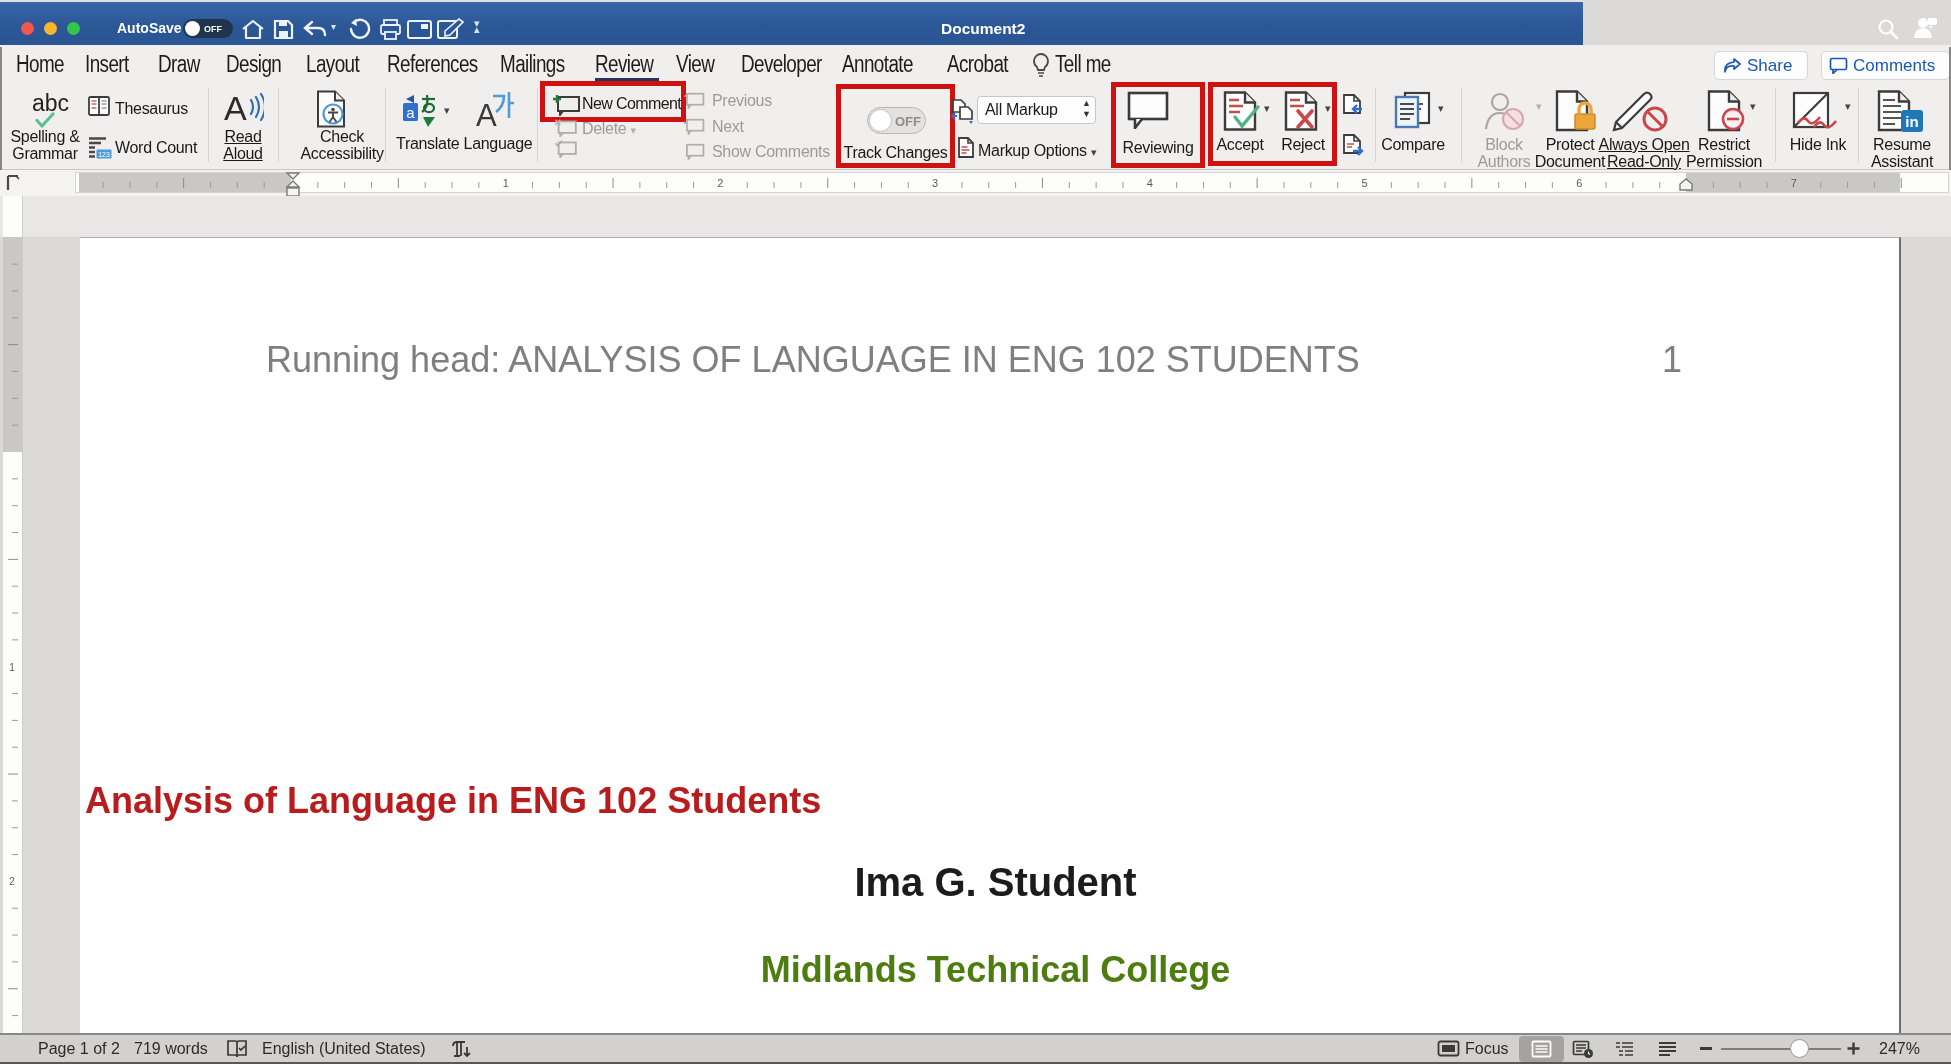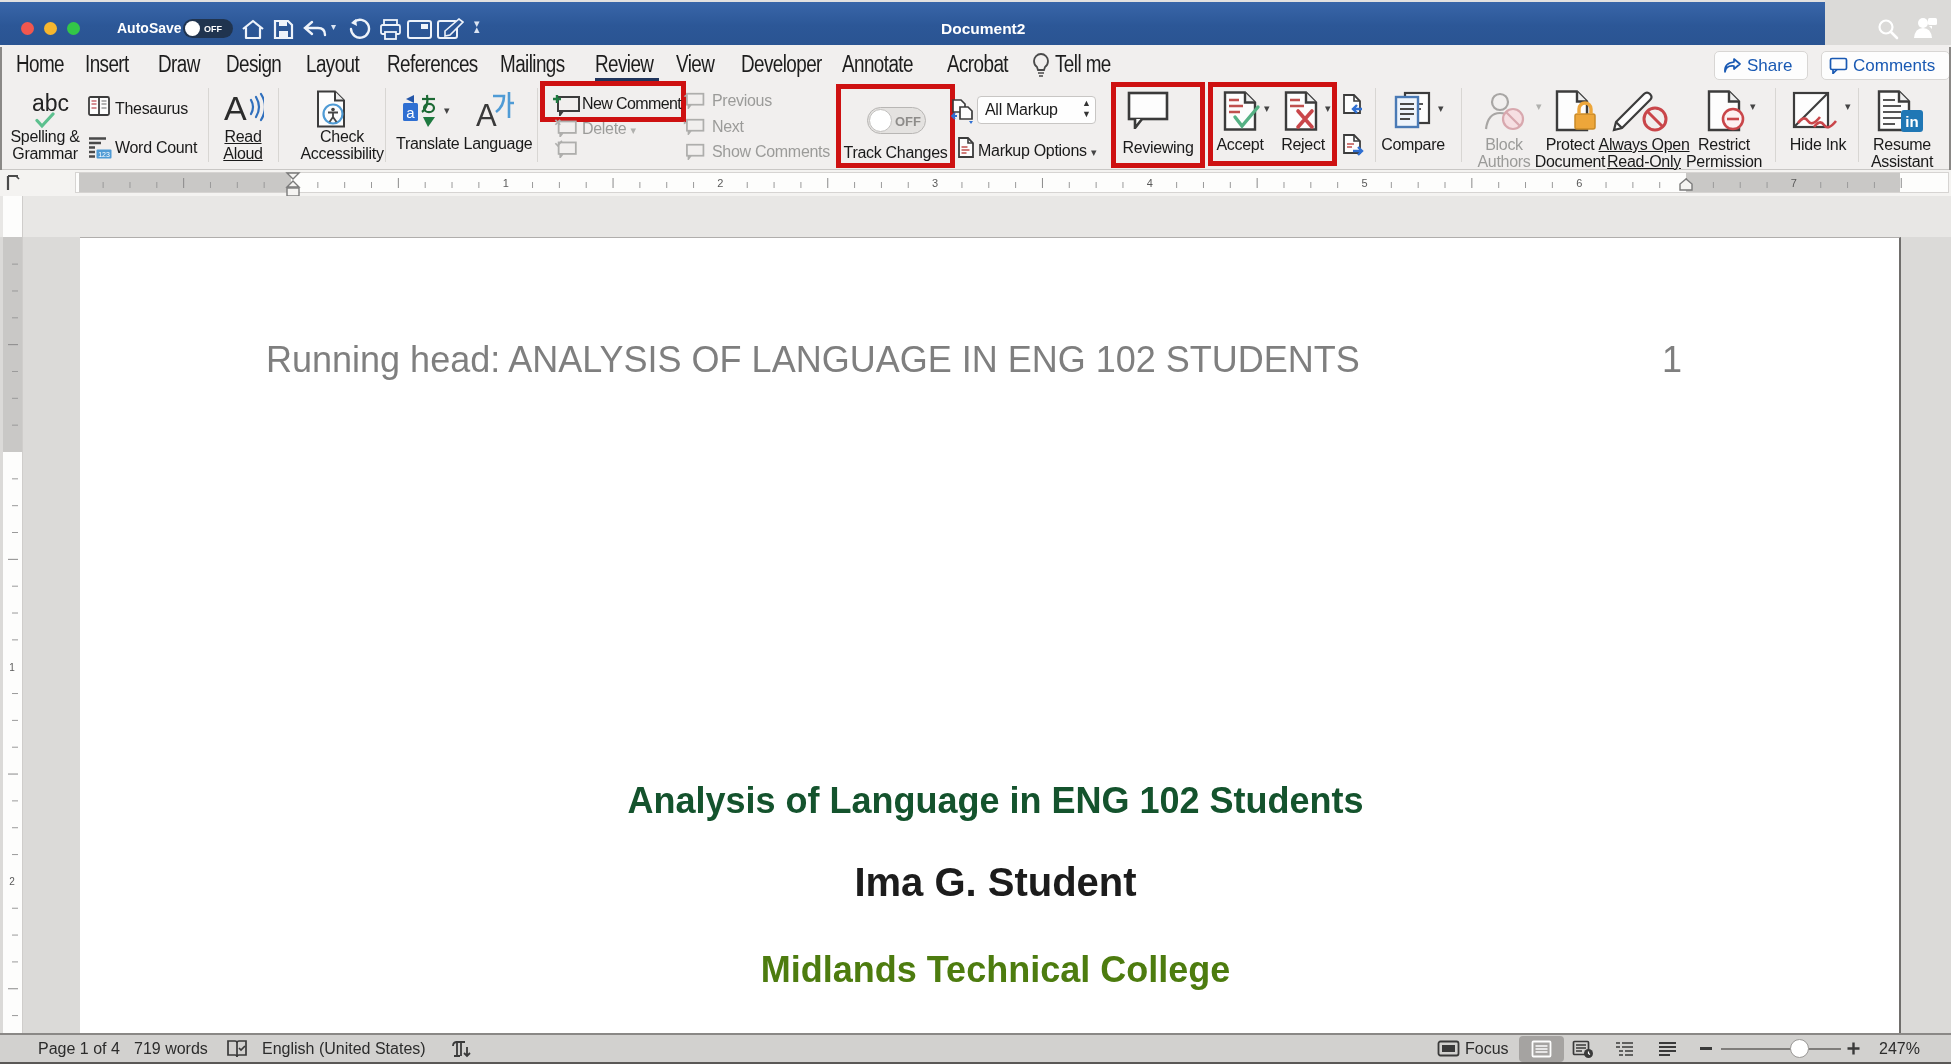--- a/index.html
+++ b/index.html
@@ -1,19 +1,19 @@
 <!DOCTYPE html>
 <html><head>
 <meta charset="utf-8">
 <style>
   html,body{margin:0;padding:0;}
   #app{position:relative;width:1951px;height:1064px;font-family:"Liberation Sans",sans-serif;overflow:hidden;background:#dbdad8;}
   .abs{position:absolute;}
   
-  #titlebar{left:0;top:0;width:1825px;height:45px;background:linear-gradient(#3966a9,#2c5797 55%,#2a5492);border-top:2px solid #e2e1e0;box-sizing:border-box;padding-left:44px;}
+  #titlebar{left:0;top:0;width:1583px;height:45px;background:linear-gradient(#3966a9,#2c5797 55%,#2a5492);border-top:2px solid #e2e1e0;box-sizing:border-box;padding-left:44px;}
   .tl{width:13px;height:13px;border-radius:50%;top:20px;}
   #title{left:941px;top:18px;color:#fff;font-weight:bold;font-size:15.5px;}
   .tbtxt{color:#fff;font-size:14px;font-weight:bold;}
   
   #menubar{left:0;top:45px;width:1951px;height:39px;background:#f1efee;}
   .mi{top:6px;font-size:23px;letter-spacing:-0.7px;transform:scaleX(0.82);transform-origin:0 50%;color:#1d1d1d;white-space:nowrap;}
   .btn{top:6px;height:27px;border:1px solid #d8d6d4;border-radius:5px;background:#fdfdfd;color:#1959b3;font-size:17px;line-height:27px;white-space:nowrap;}
   
   #ribbon{left:0;top:84px;width:1951px;height:86px;background:#f1efee;border-bottom:1px solid #c9c7c5;box-sizing:border-box;}
   .sep{width:1px;top:4px;height:74px;background:#d8d6d3;}
@@ -471,27 +471,27 @@
           <text x="9" y="689.4" font-size="10" fill="#5a5a5a" text-anchor="middle" font-family="Liberation Sans">2</text>
           <line x1="9" y1="712.2375" x2="15" y2="712.2375" stroke="#9a9a9a" stroke-width="1"></line>
           <line x1="9" y1="739.075" x2="15" y2="739.075" stroke="#9a9a9a" stroke-width="1"></line>
           <line x1="9" y1="765.9124999999999" x2="15" y2="765.9124999999999" stroke="#9a9a9a" stroke-width="1"></line>
           <line x1="5" y1="792.75" x2="15" y2="792.75" stroke="#8a8a8a" stroke-width="1"></line>
           <line x1="9" y1="819.5875" x2="15" y2="819.5875" stroke="#9a9a9a" stroke-width="1"></line>
         </svg>
       </div>
     <div class="abs" style="left:266px;top:143px;font-size:36px;color:#7f7f7f;">Running head: ANALYSIS OF LANGUAGE IN ENG 102 STUDENTS</div>
     <div class="abs" style="left:1662px;top:143px;font-size:36px;color:#7f7f7f;">1</div>
-    <div class="abs" style="left:85px;top:584px;width:1821px;text-align:center;font-size:36px;font-weight:bold;color:#14532d;">Analysis of Language in ENG 102 Students</div>
+    <div class="abs" style="left:85px;top:584px;width:1821px;text-align:left;font-size:36px;font-weight:bold;color:#b91c1c;">Analysis of Language in ENG 102 Students</div>
     <div class="abs" style="left:85px;top:664px;width:1821px;text-align:center;font-size:40px;font-weight:bold;color:#1c1c1c;">Ima G. Student</div>
     <div class="abs" style="left:85px;top:753px;width:1821px;text-align:center;font-size:36px;font-weight:bold;color:#4d7c0f;">Midlands Technical College</div>
   </div>
 
   <div class="abs" id="statusbar">
-    <div class="abs st" style="left:38px;">Page 1 of 4</div>
+    <div class="abs st" style="left:38px;">Page 1 of 2</div>
     <div class="abs st" style="left:134px;">719 words</div>
     <svg class="abs" style="left:226px;top:4px;" width="22" height="20" viewBox="0 0 22 20">
         <path d="M2,2 h7 q2,0 2,2 v14 q0,-2 -2,-2 h-7 z M11,4 q0,-2 2,-2 h7 v14 h-7 q-2,0 -2,2" fill="none" stroke="#3a3a3a" stroke-width="1.7"></path>
         <path d="M13,9 l2,2 4,-4" fill="none" stroke="#3a3a3a" stroke-width="1.7"></path>
       </svg>
     <div class="abs st" style="left:262px;text-align:right;">English (United States)</div>
     <svg class="abs" style="left:451px;top:4px;" width="20" height="20" viewBox="0 0 20 20">
         <path d="M6,17 V3 h8 M10,17 V3" fill="none" stroke="#3a3a3a" stroke-width="1.8"></path>
         <path d="M6,3 q-4,0 -4,4" fill="none" stroke="#3a3a3a" stroke-width="1.8"></path>
         <path d="M3,17 h6 M13,14 l3,3 3,-3 M16,17 v-9" fill="none" stroke="#3a3a3a" stroke-width="1.8"></path>

